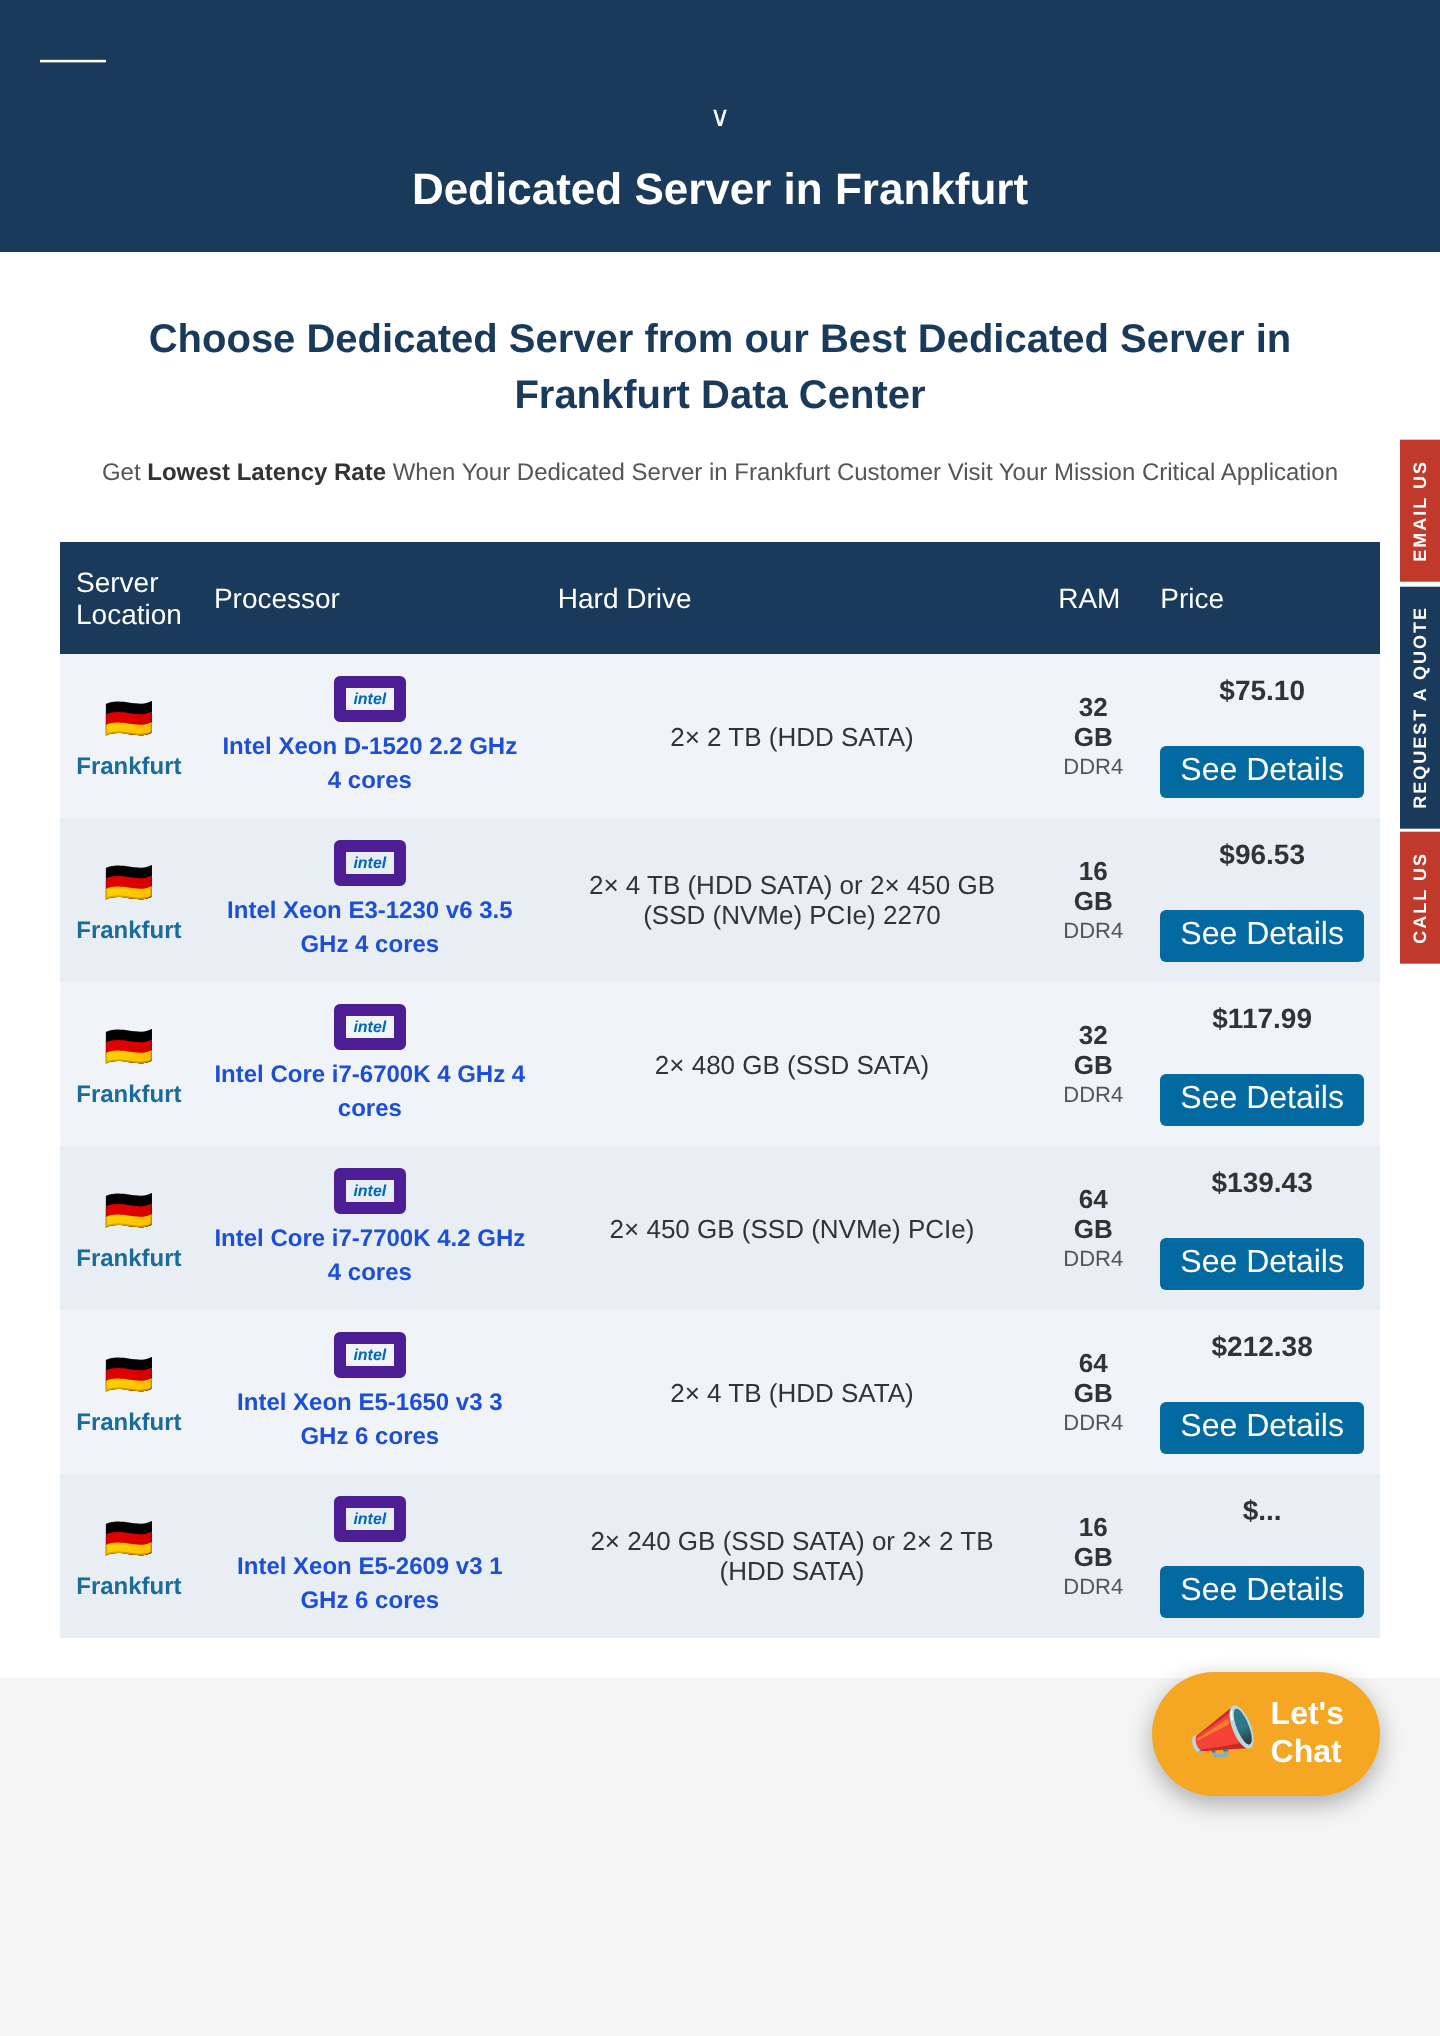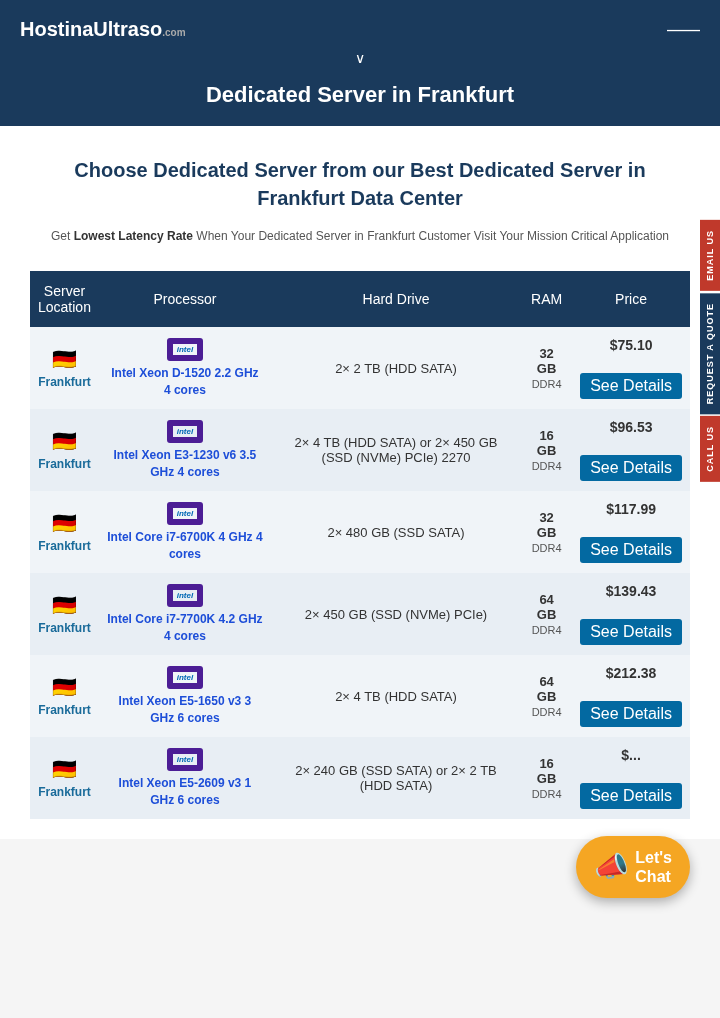--- a/index.html
+++ b/index.html
@@ -104,21 +104,21 @@
       width: 100%;
       border-collapse: collapse;
       font-size: 13px;
     }
     .server-table thead tr {
       background: #1a3a5c;
       color: white;
     }
     .server-table thead th {
       padding: 12px 8px;
-      text-align: center;
+      text-align: left;
       font-weight: normal;
       font-size: 14px;
     }
     .server-table tbody tr {
       background: #f0f4f8;
     }
     .server-table tbody tr:nth-child(even) {
       background: #e8eef4;
     }
     .server-table tbody td {
@@ -219,23 +219,20 @@
     }
     .chat-text span {
       display: block;
     }
   </style>
 </head>
 <body>
 
 <div class="header">
   <div class="header-top">
-    <div class="logo">
-      <span>Hostina<b>Ultraso</b><span class="com">.com</span></span>
-    </div>
     <div class="hamburger">⎯⎯⎯</div>
   </div>
   <div class="nav-arrow">∨</div>
   <div class="header-title">Dedicated Server in Frankfurt</div>
 </div>
 
 <div class="side-buttons">
   <div class="side-btn email">EMAIL US</div>
   <div class="side-btn quote">REQUEST A QUOTE</div>
   <div class="side-btn call">CALL US</div>

